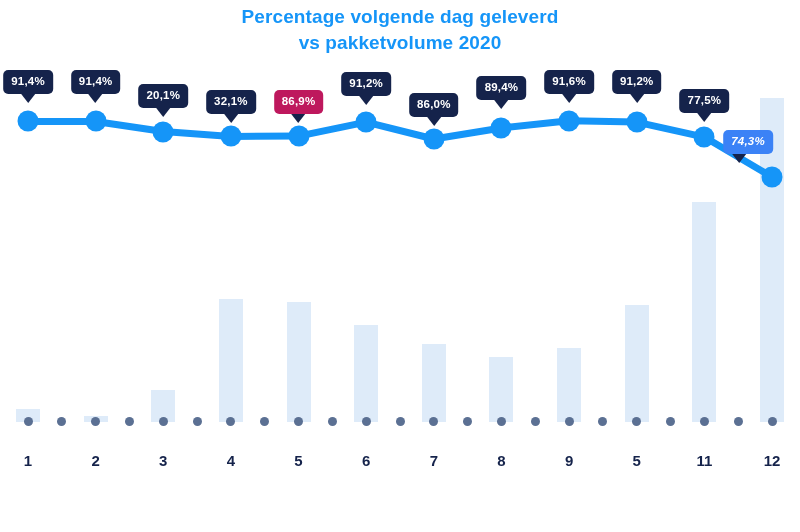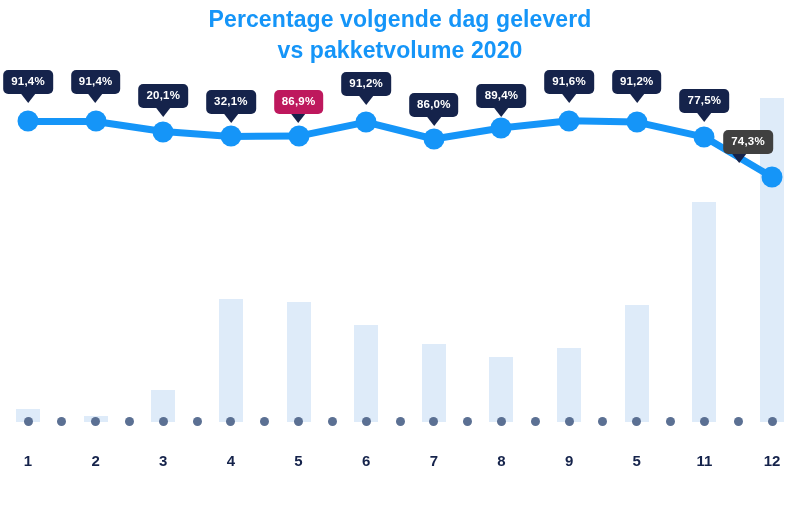--- a/index.html
+++ b/index.html
@@ -11,21 +11,21 @@
     position:relative;
   }
   #chart-root{position:absolute;inset:0;}
 
   
   .chart-title{
     position:absolute;
     left:0;right:0;top:4px;
     text-align:center;
     color:#1595f8;
-    font-size:23px;
+    font-size:19px;
     font-weight:700;
     line-height:1.35;
     letter-spacing:0.1px;
     white-space:pre-line;
   }
 
   
   .plot{
     position:absolute;
     left:0;top:0;width:800px;height:440px;
@@ -200,38 +200,38 @@
           <div class="tip-arrow" style="border-top-color: rgb(21, 35, 75);"></div>
         </div>
         <div class="tip" style="left: 366.182px; top: 72px;">
           <div class="tip-box" style="background: rgb(21, 35, 75);">91,2%</div>
           <div class="tip-arrow" style="border-top-color: rgb(21, 35, 75);"></div>
         </div>
         <div class="tip" style="left: 433.818px; top: 93px;">
           <div class="tip-box" style="background: rgb(21, 35, 75);">86,0%</div>
           <div class="tip-arrow" style="border-top-color: rgb(21, 35, 75);"></div>
         </div>
-        <div class="tip" style="left: 501.455px; top: 84px;">
+        <div class="tip" style="left: 501.455px; top: 76px;">
           <div class="tip-box" style="background: rgb(21, 35, 75);">89,4%</div>
           <div class="tip-arrow" style="border-top-color: rgb(21, 35, 75);"></div>
         </div>
         <div class="tip" style="left: 569.091px; top: 70px;">
           <div class="tip-box" style="background: rgb(21, 35, 75);">91,6%</div>
           <div class="tip-arrow" style="border-top-color: rgb(21, 35, 75);"></div>
         </div>
         <div class="tip" style="left: 636.727px; top: 70px;">
           <div class="tip-box" style="background: rgb(21, 35, 75);">91,2%</div>
           <div class="tip-arrow" style="border-top-color: rgb(21, 35, 75);"></div>
         </div>
         <div class="tip" style="left: 704.364px; top: 89px;">
           <div class="tip-box" style="background: rgb(21, 35, 75);">77,5%</div>
           <div class="tip-arrow" style="border-top-color: rgb(21, 35, 75);"></div>
         </div>
         <div class="tip" style="left: 748px; top: 130px; transform: translateX(-50%);">
-          <div class="tip-box" style="background: #404040;">74,3%</div>
+          <div class="tip-box" style="background: #3b82f6; font-style: italic;">74,3%</div>
           <div class="tip-arrow left" style="border-top-color: rgb(21, 35, 75);"></div>
         </div>
       </div>
   </div>
 
   <div class="xticks">
       <div class="xtick" style="left: 28px;">1</div>
       <div class="xtick" style="left: 95.6364px;">2</div>
       <div class="xtick" style="left: 163.273px;">3</div>
       <div class="xtick" style="left: 230.909px;">4</div>

